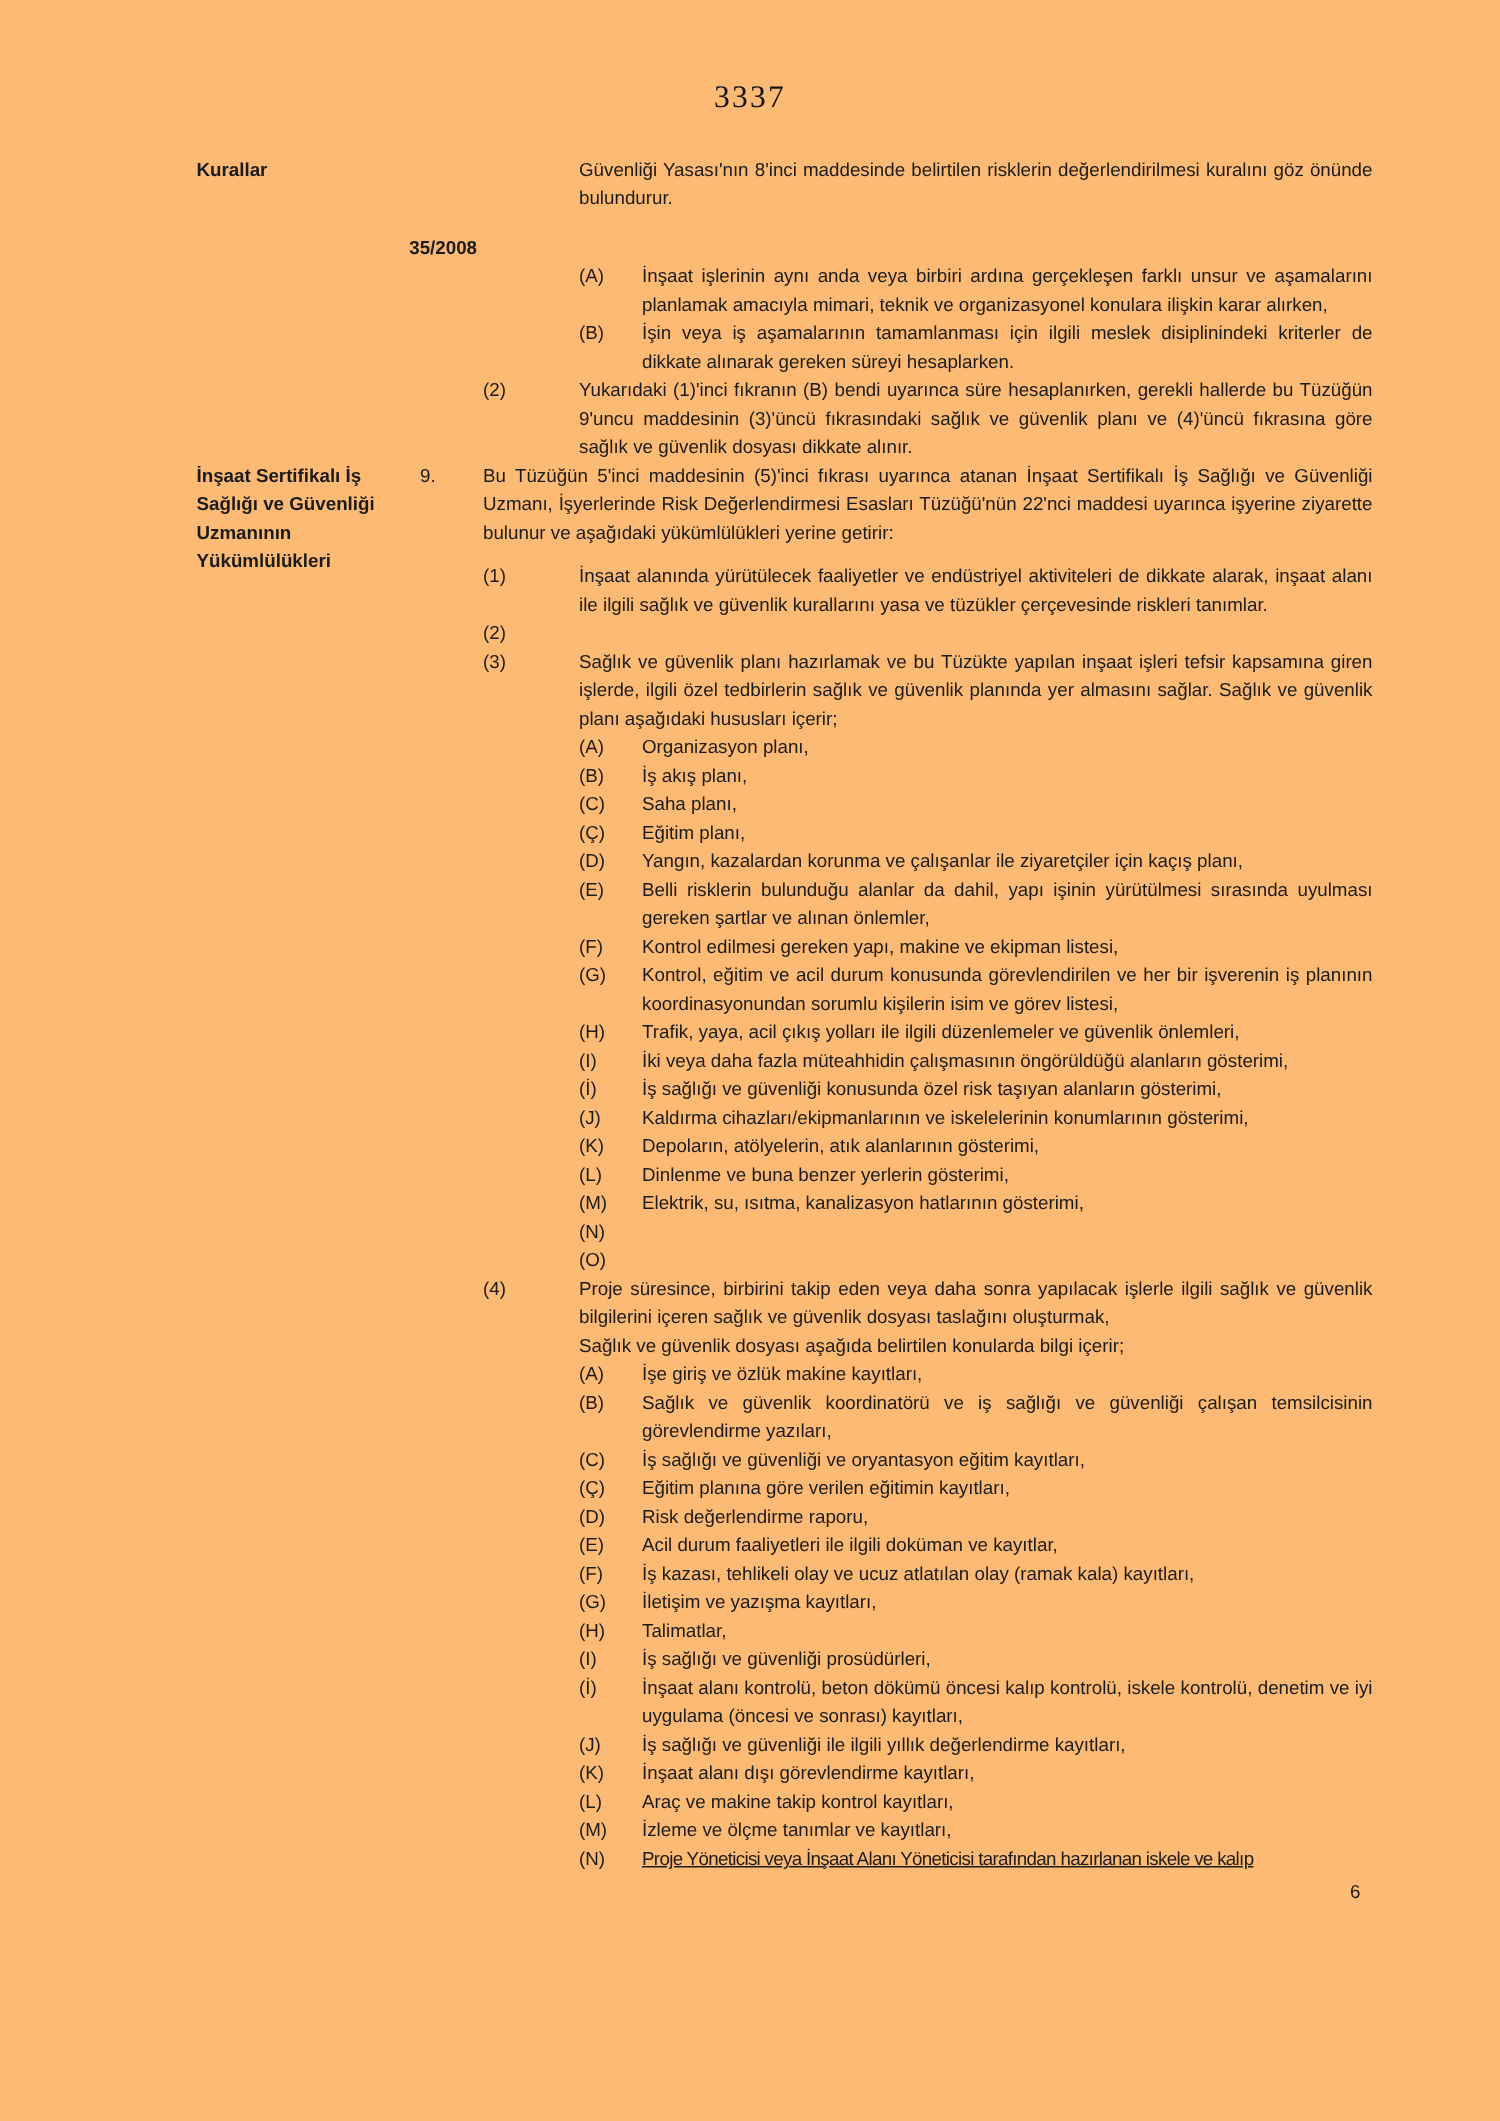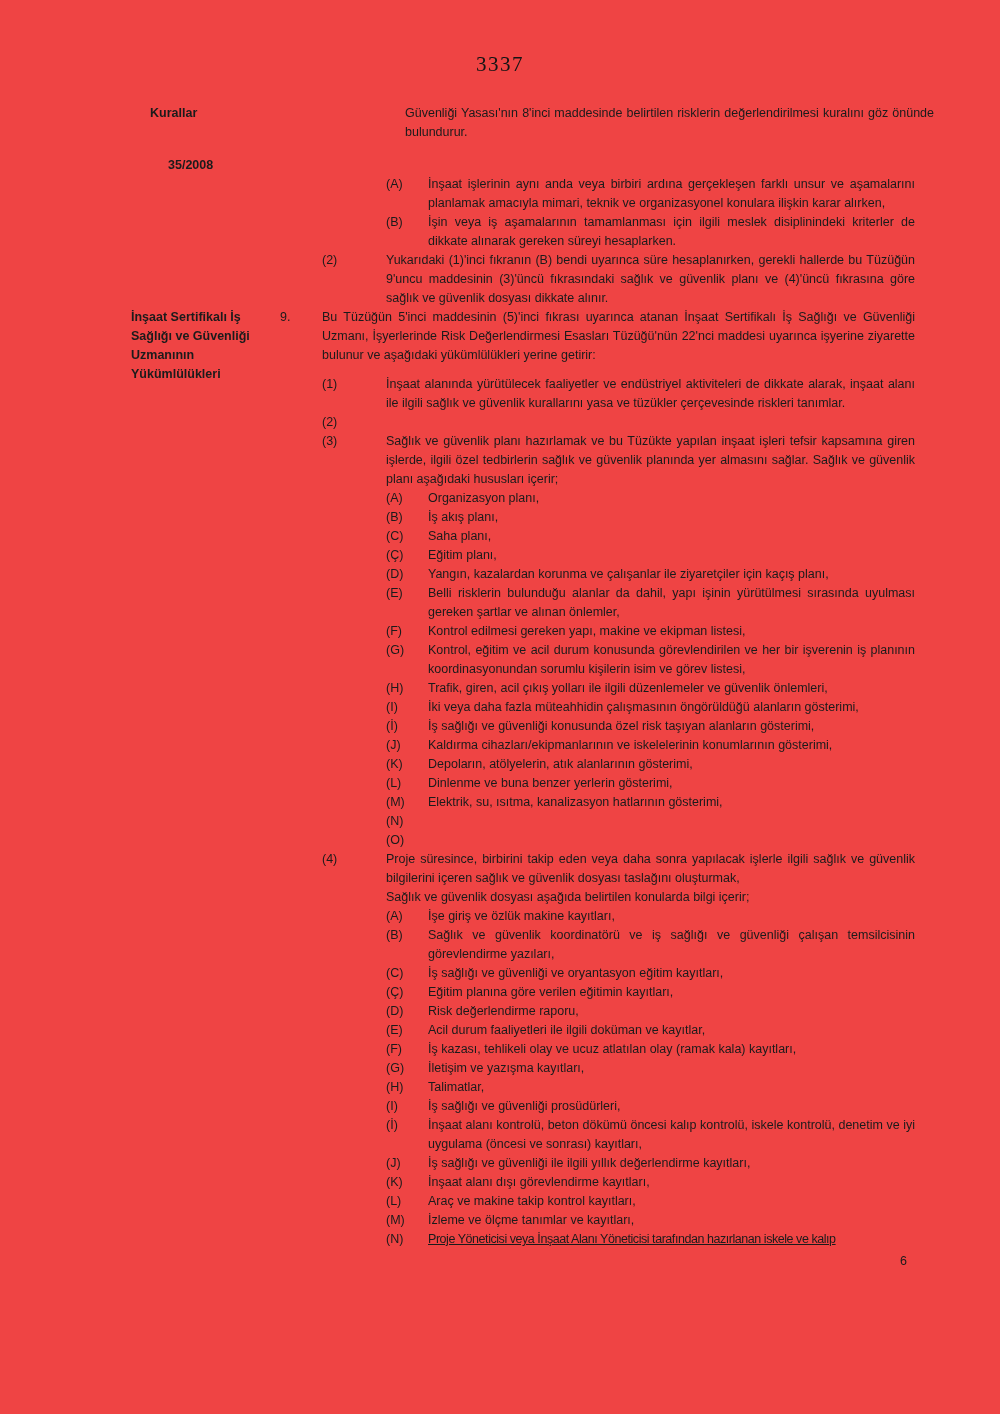--- a/index.html
+++ b/index.html
@@ -1,19 +1,19 @@
 <!DOCTYPE html>
 <html><head>
 <meta charset="utf-8">
 <style>
   html,body { margin:0; padding:0; background:#ffffff; }
   .page {
     position:relative;
     width:1000px; height:1414px;
-    background:#ef4444;
+    background:#fdba74;
     font-family:"Liberation Sans", sans-serif;
     color:#1b1b1b;
     overflow:hidden;
   }
   .pageno-top {
     position:absolute; top:52px; left:0; width:1000px;
     text-align:center;
     font-family:"Liberation Serif", serif;
     font-size:21px; letter-spacing:1.5px; color:#141414;
   }
@@ -30,22 +30,22 @@
   .abs-label.ref { left:37px; }
   .bold { font-weight:700; }
   .ca     { grid-column:2; }
   .cm1    { grid-column:3; }
   .ct1    { grid-column:4 / 6; }
   .cm2    { grid-column:4; }
   .ct2    { grid-column:5; }
   .cintro { grid-column:3 / 6; }
   .cfull  { grid-column:1 / 6; }
   .just { text-align:justify; }
-  .h1line { height:19px; }
-  .gap14 { margin-bottom:14px;margin-left:19px; }
+  .h1line { height:19px;text-align:right; }
+  .gap14 { margin-bottom:14px; }
   .mt12 { margin-top:0; }
   .mt10 { margin-top:10px; }
   .tight { letter-spacing:-0.45px;text-decoration:underline; }
   .footer-no { text-align:right; padding-right:8px; margin-top:3px; }
 </style>
 </head>
 <body>
 
 <div class="page">
 
@@ -121,21 +121,21 @@
     <div class="row">
       <div class="cm2">(F)</div>
       <div class="ct2 just">Kontrol edilmesi gereken yapı, makine ve ekipman listesi,</div>
     </div>
     <div class="row">
       <div class="cm2">(G)</div>
       <div class="ct2 just">Kontrol, eğitim ve acil durum konusunda görevlendirilen ve her bir işverenin iş planının koordinasyonundan sorumlu kişilerin isim ve görev listesi,</div>
     </div>
     <div class="row">
       <div class="cm2">(H)</div>
-      <div class="ct2 just">Trafik, giren, acil çıkış yolları ile ilgili düzenlemeler ve güvenlik önlemleri,</div>
+      <div class="ct2 just">Trafik, yaya, acil çıkış yolları ile ilgili düzenlemeler ve güvenlik önlemleri,</div>
     </div>
     <div class="row">
       <div class="cm2">(I)</div>
       <div class="ct2 just">İki veya daha fazla müteahhidin çalışmasının öngörüldüğü alanların gösterimi,</div>
     </div>
     <div class="row">
       <div class="cm2">(İ)</div>
       <div class="ct2 just">İş sağlığı ve güvenliği konusunda özel risk taşıyan alanların gösterimi,</div>
     </div>
     <div class="row">

